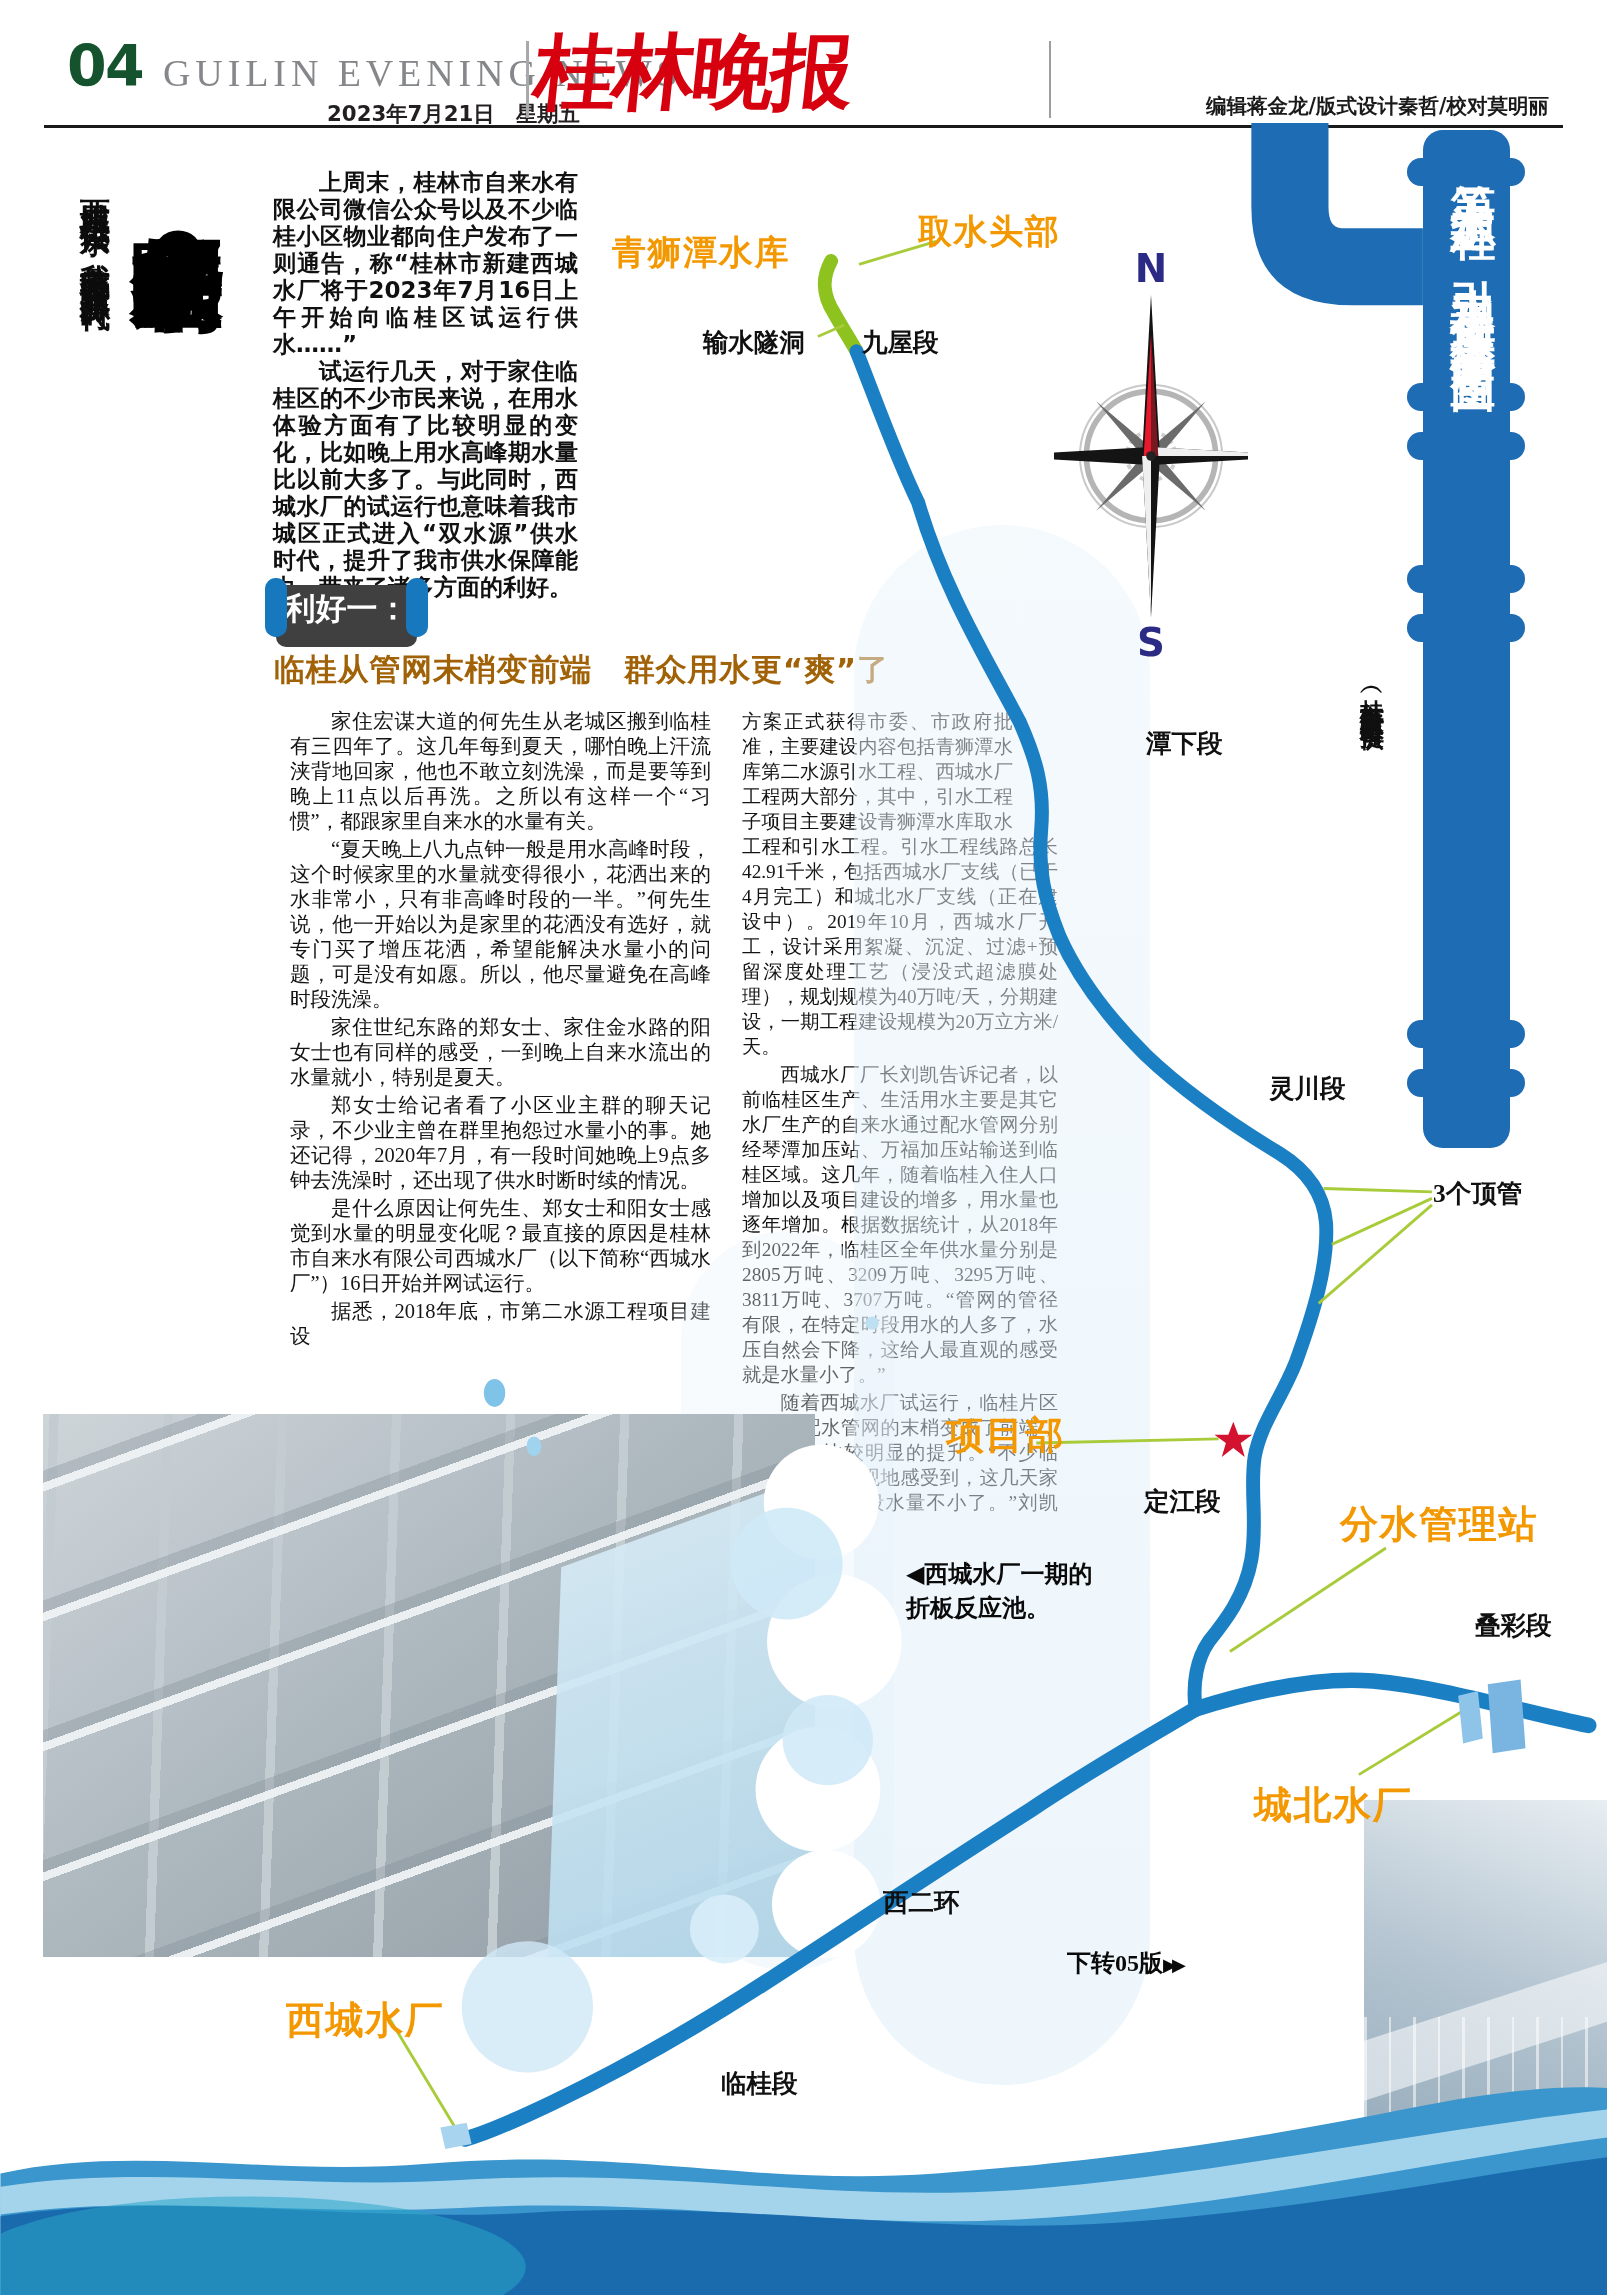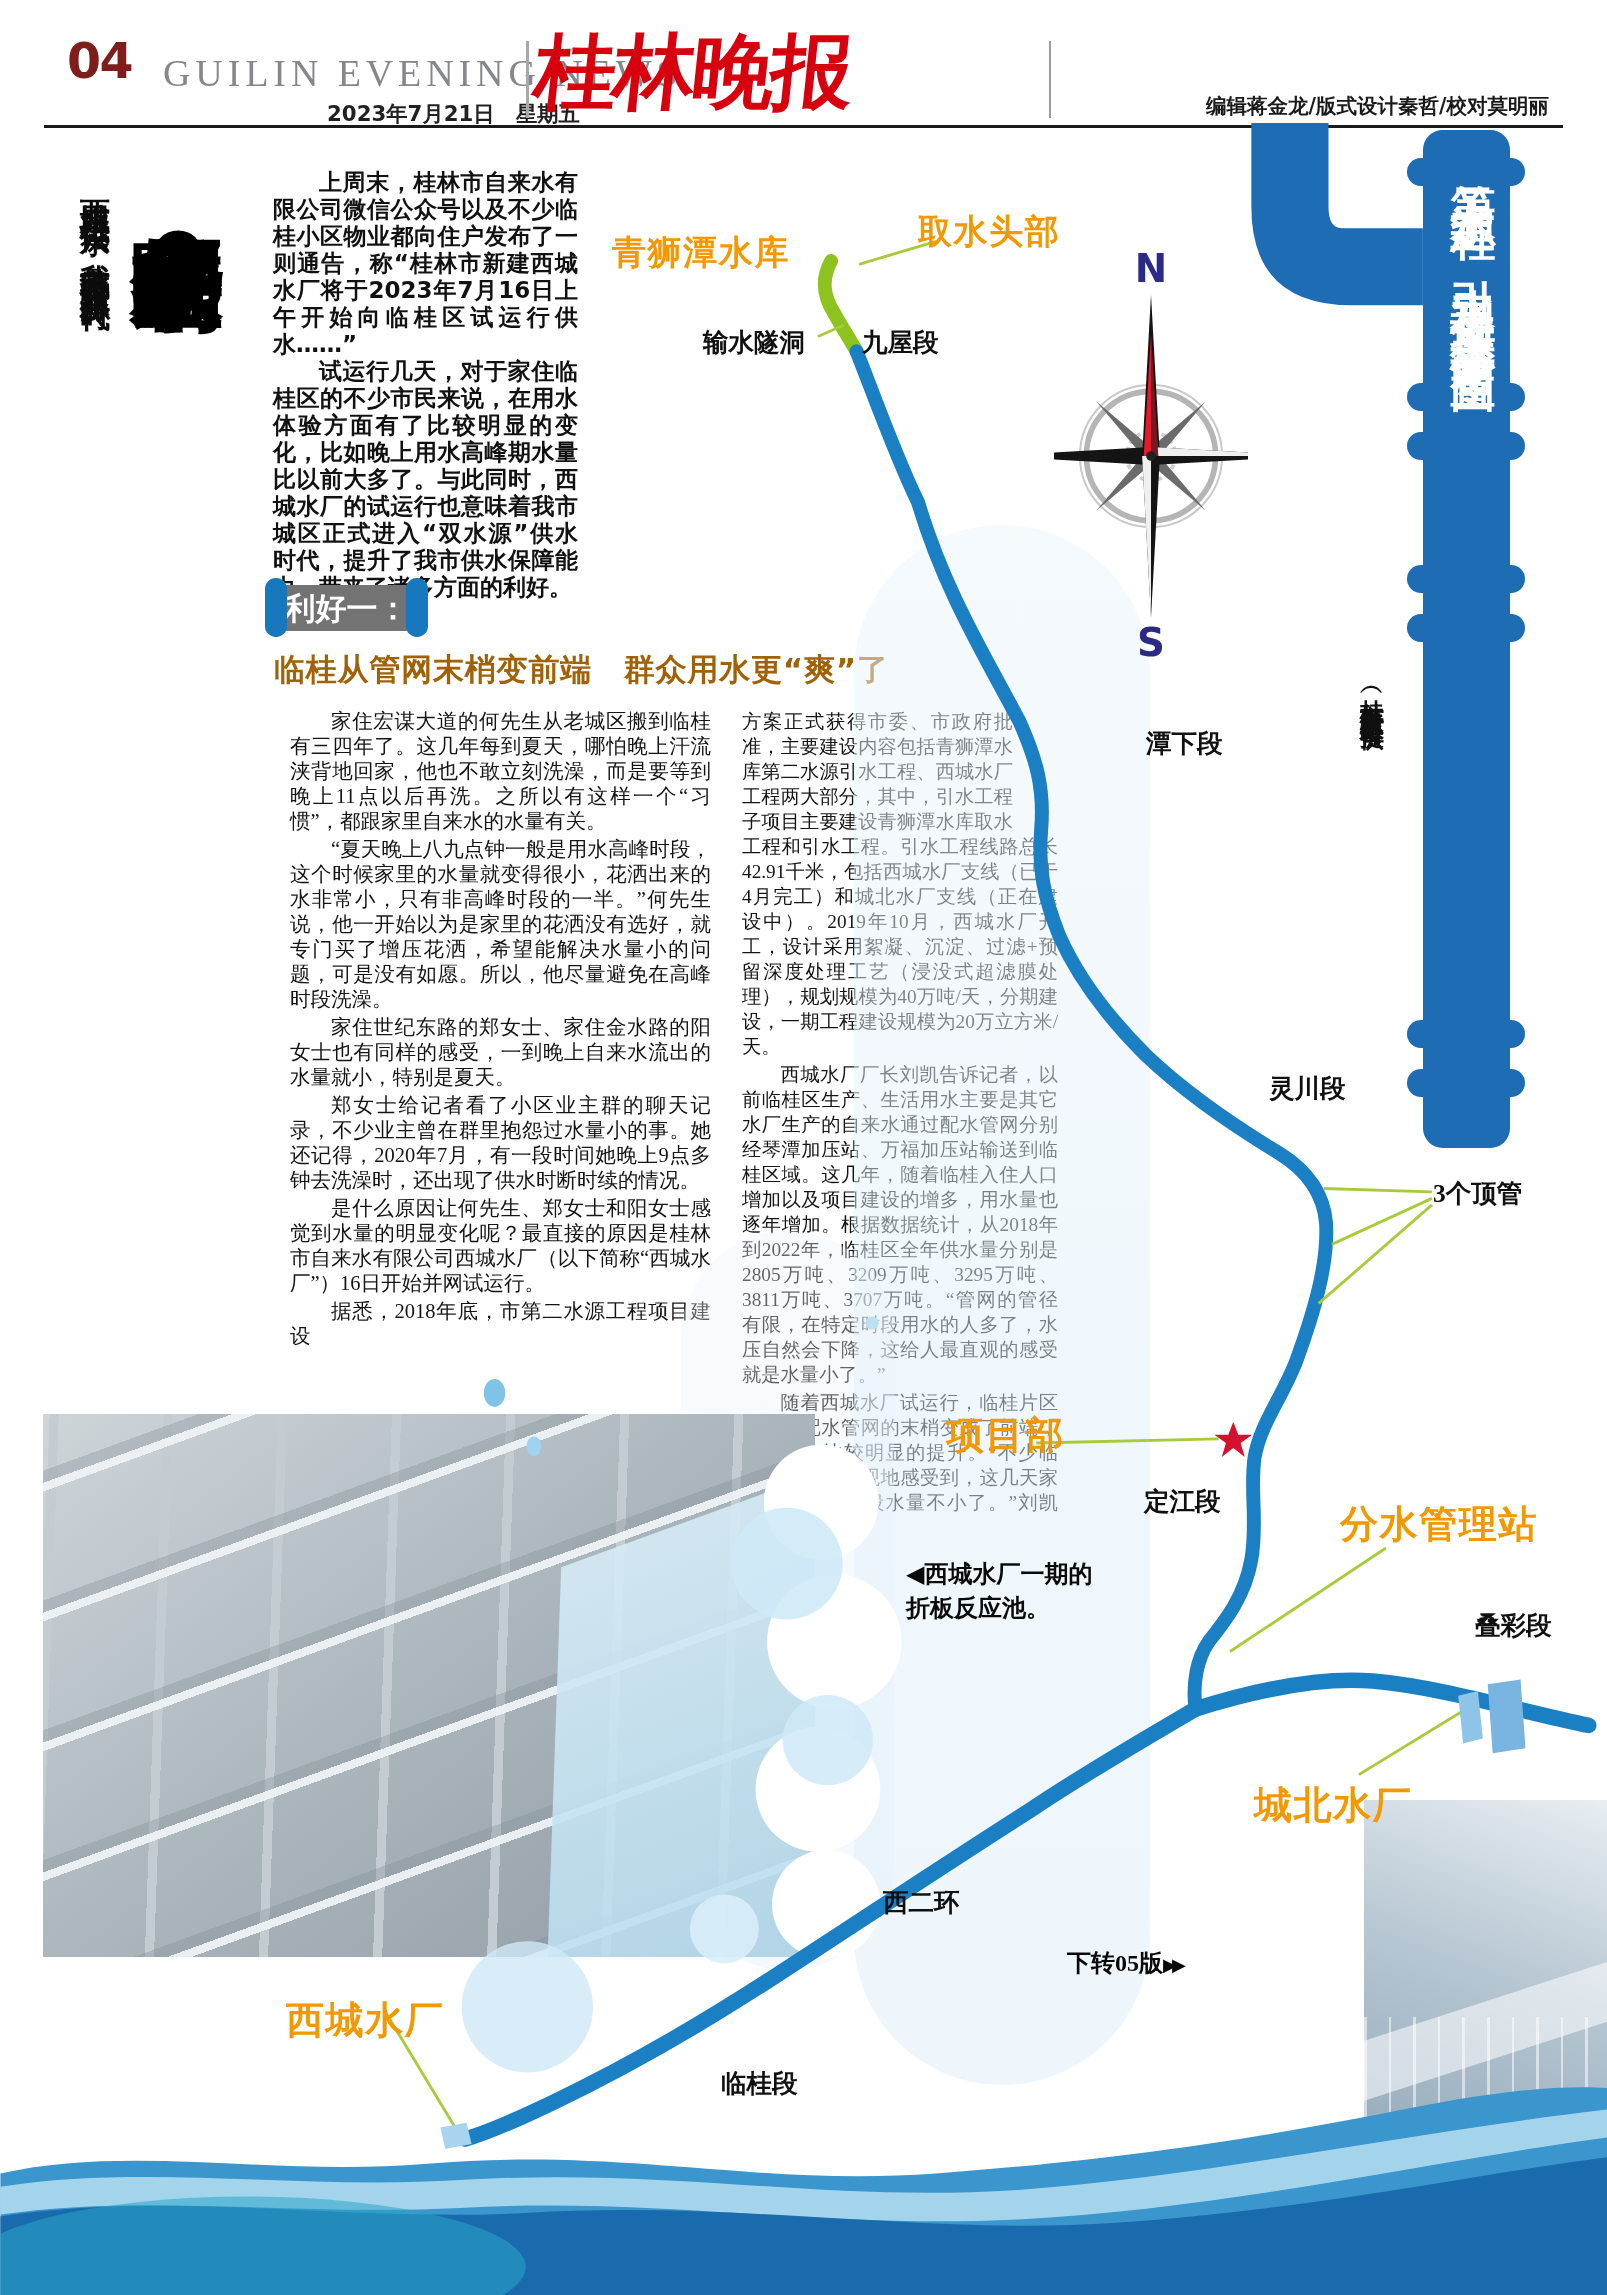--- a/index.html
+++ b/index.html
@@ -1,20 +1,20 @@
 <!DOCTYPE html>
 <html style="font-size:13px"><head>
 <meta charset="utf-8">
 <style>
   html,body{margin:0;padding:0;background:#ffffff;}
   .page{position:relative;width:1608px;height:2295px;background:#fff;overflow:hidden;
         font-family:"DejaVu Sans","Liberation Sans",sans-serif;color:#111;}
 
   
-  .pg-num{position:absolute;left:67px;top:33px;font-size:49px;font-weight:900;color:#7f1d1d;letter-spacing:-1.6px;}
+  .pg-num{position:absolute;left:67px;top:33px;font-size:57px;font-weight:900;color:#14532d;letter-spacing:-1.6px;}
   .mast-en{position:absolute;left:163px;top:51px;font-size:38px;font-family:"Liberation Serif","DejaVu Serif",serif;
            color:#85878a;letter-spacing:4.9px;}
   .mast-date{position:absolute;left:327px;top:99px;font-size:21.3px;font-weight:600;color:#231f20;}
   .hdr-div1{position:absolute;left:526px;top:41px;width:2.5px;height:77px;background:#a7a9ac;}
   .paper-name{position:absolute;left:535px;top:18px;font-size:82px;font-weight:900;color:#d7000f;
               transform:skewX(-6deg);letter-spacing:-3.3px;}
   .section-ttl{position:absolute;left:782px;top:36px;font-size:64px;font-weight:900;color:#000;}
   .section-ttl .gui{color:#d7000f;}
   .section-ttl .dot{font-size:38px;vertical-align:11.5px;}
   .section-ttl .rest{letter-spacing:4.9px;}
@@ -33,21 +33,21 @@
             -webkit-background-clip:text;background-clip:text;color:transparent;}
   }
   .t-black{color:#000;}
 
   
   .intro{position:absolute;left:273px;top:169px;width:305px;font-size:23px;line-height:27px;
          font-weight:700;text-align:justify;}
   .intro p{margin:0;text-indent:2em;}
 
   
-  .badge{position:absolute;left:276px;top:585px;width:141px;height:46px;background:#737373;border-radius:9.9px;
+  .badge{position:absolute;left:276px;top:585px;width:141px;height:62px;background:#404040;border-radius:9.9px;
          color:#fff;font-size:31px;font-weight:800;text-align:center;line-height:46px;}
   .badge::before,.badge::after{content:"";position:absolute;top:-6.6px;width:21.3px;height:59px;
          background:#1878be;border-radius:10.7px;}
   .badge::before{left:-10.7px;} .badge::after{right:-10.7px;}
   .subhead{position:absolute;left:274px;top:649px;width:624px;font-size:31px;font-weight:800;color:#a16207;letter-spacing:0.8px;}
 
   
   .col{position:absolute;top:706px;text-align:justify;font-family:"Liberation Serif","DejaVu Serif",serif;color:#141414;}
   .col p{margin:3px;text-indent:2em;}
   .col1{left:287px;width:427px;font-size:20.5px;line-height:25px;}

